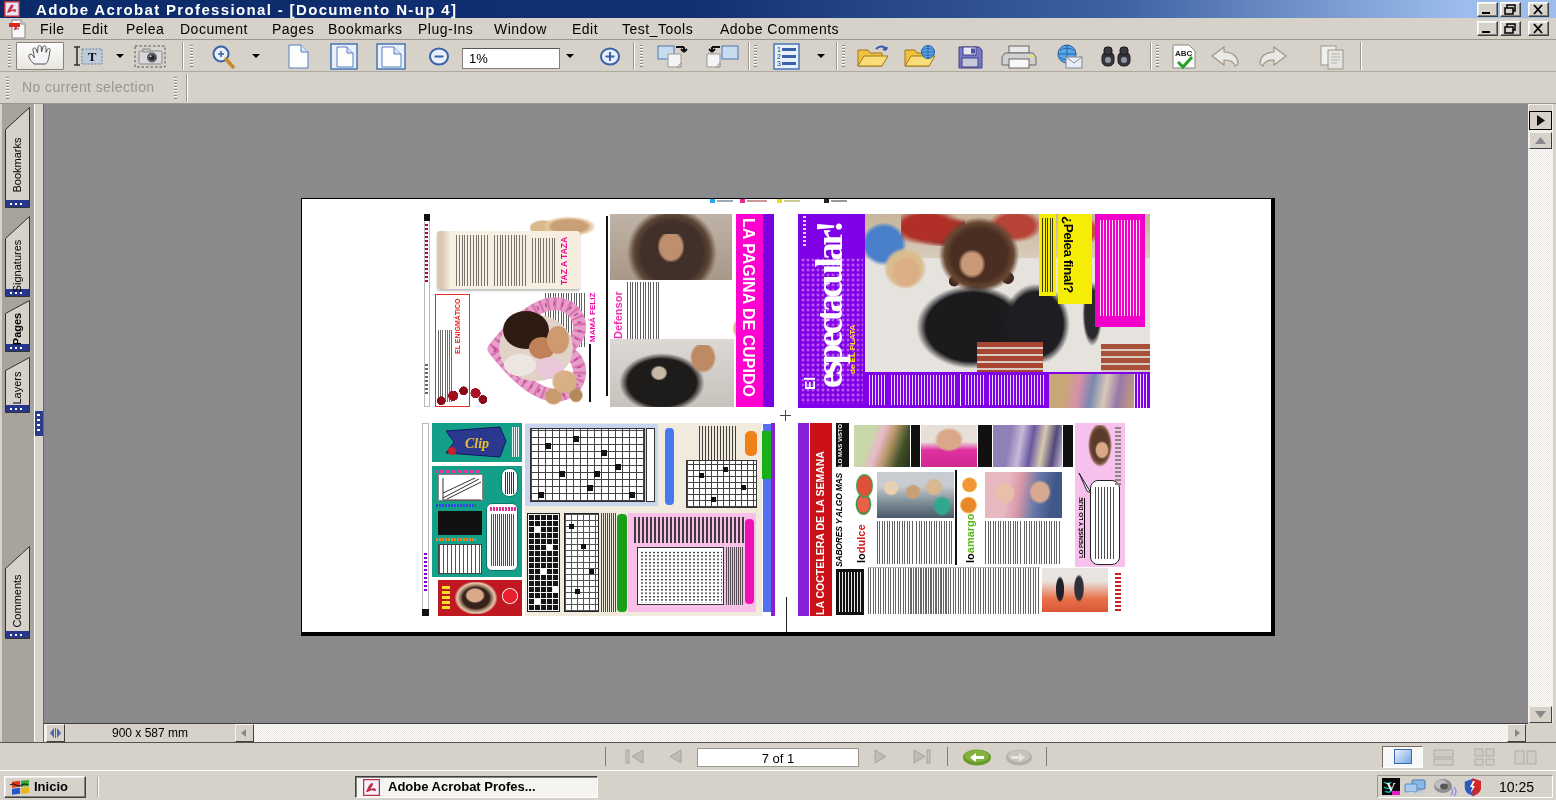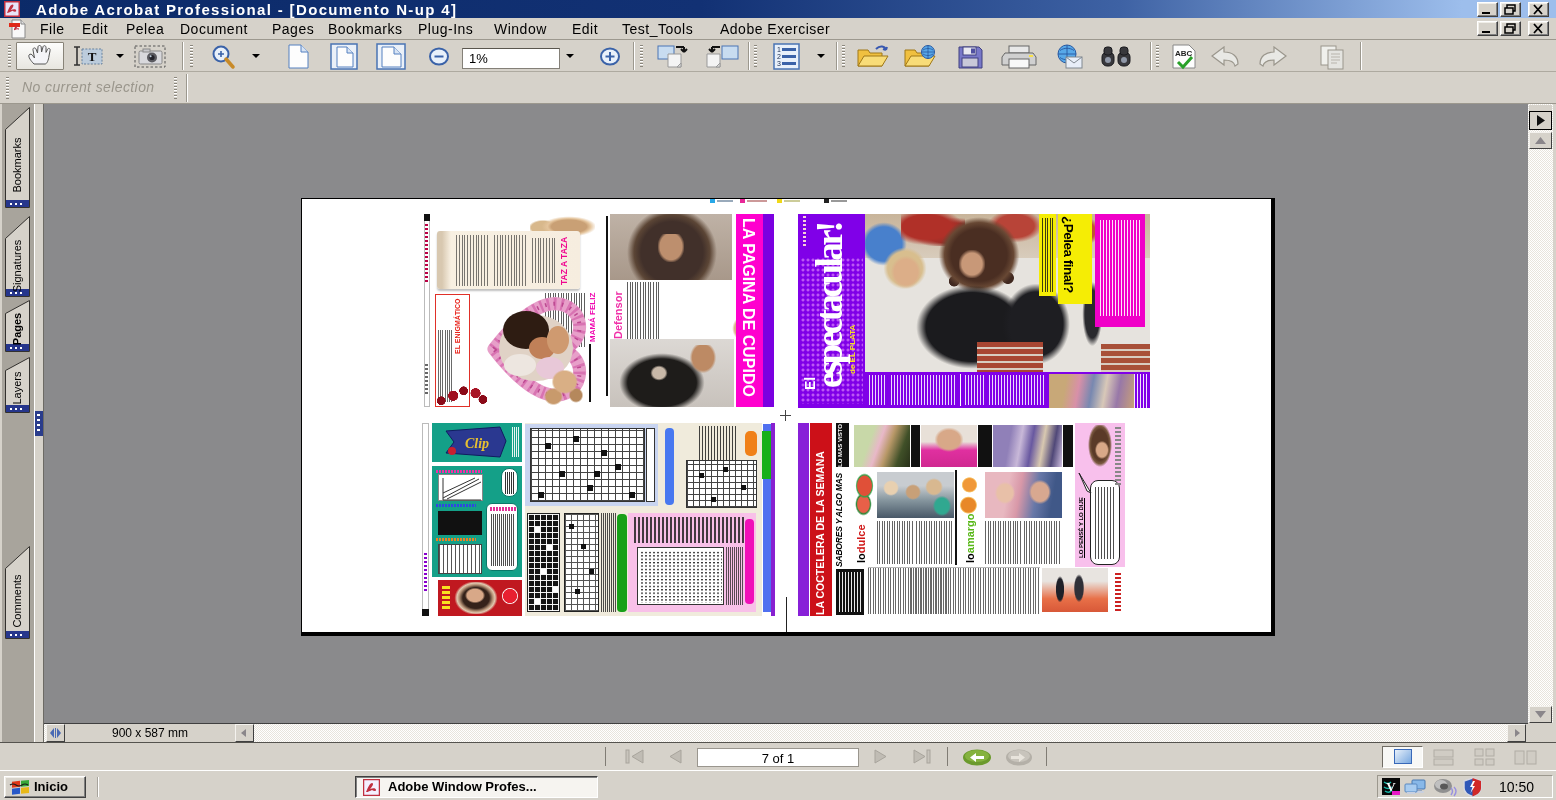--- a/index.html
+++ b/index.html
@@ -70,21 +70,21 @@
   <div class="abs mitem" style="left:40px;">File</div>
   <div class="abs mitem" style="left:82px;">Edit</div>
   <div class="abs mitem" style="left:126px;">Pelea</div>
   <div class="abs mitem" style="left:180px;">Document</div>
   <div class="abs mitem" style="left:272px;">Pages</div>
   <div class="abs mitem" style="left:328px;">Bookmarks</div>
   <div class="abs mitem" style="left:418px;">Plug-Ins</div>
   <div class="abs mitem" style="left:494px;">Window</div>
   <div class="abs mitem" style="left:572px;">Edit</div>
   <div class="abs mitem" style="left:622px;">Test_Tools</div>
-  <div class="abs mitem" style="left:720px;">Adobe Exerciser</div>
+  <div class="abs mitem" style="left:720px;">Adobe Comments</div>
   <div class="abs winbtn" style="left:1477px;top:3px;"><svg width="19" height="13">
         <rect x="4" y="9" width="8" height="2" fill="#000"></rect>
       </svg></div>
   <div class="abs winbtn" style="left:1500px;top:3px;"><svg width="19" height="13">
         <rect x="6" y="2" width="8" height="6" fill="none" stroke="#000" stroke-width="1.5"></rect>
         <rect x="4" y="5" width="8" height="6" fill="#D6D2CA" stroke="#000" stroke-width="1.5"></rect>
       </svg></div>
   <div class="abs winbtn" style="left:1528px;top:3px;"><svg width="19" height="13">
         <path d="M5 2 L13 11 M13 2 L5 11" stroke="#000" stroke-width="1.8"></path>
       </svg></div>
@@ -230,21 +230,21 @@
       <rect x="3" y="2" width="15" height="19" fill="#F0F0EC" stroke="#9A968C"></rect>
       <rect x="10" y="6" width="15" height="19" fill="#E4E4E0" stroke="#9A968C"></rect>
       <g stroke="#B8B4AC">
         <path d="M13 10 h9 M13 13 h9 M13 16 h9 M13 19 h6"></path>
       </g>
     </svg>
   <div class="abs tsep" style="left:1360px;"></div>
 </div>
 <div class="abs" id="tb2">
   <div class="abs grip" style="left:6px;"></div>
-  <div class="abs" style="left:22px;top:7px;font-size:14px;color:#9a968c;letter-spacing:.4px;font-style:italic;">No current selection</div>
+  <div class="abs" style="left:22px;top:7px;font-size:14px;color:#9a968c;letter-spacing:.4px;">No current selection</div>
   <div class="abs grip" style="left:174px;"></div>
   <div class="abs tsep" style="left:186px;"></div>
 </div>
 <div class="abs" id="main"></div>
 <div class="abs" id="page">
 
   <div class="abs" style="left:408px;top:0;width:5px;height:4px;background:#28A8E8;"></div>
   <div class="abs" style="left:415px;top:1px;width:16px;height:2px;background:#9AB;"></div>
   <div class="abs" style="left:438px;top:0;width:5px;height:4px;background:#E82898;"></div>
   <div class="abs" style="left:445px;top:1px;width:20px;height:2px;background:#C99;"></div>
@@ -666,21 +666,21 @@
         <path d="M1 6 q3 -2 6 0 q3 2 6 0 q3 -2 6 0" stroke="#1a1a1a" fill="none" stroke-width="1.2"></path>
       </svg>
     <span style="position:absolute;left:29px;top:2px;">Inicio</span>
     </div>
   <div class="abs" style="left:97px;top:6px;width:2px;height:20px;background:#A8A49C;border-right:1px solid #fff;"></div>
   <div class="abs tbtn" style="left:355px;width:243px;font-weight:bold;background:#F6F4F0;border-color:#404040 #FFFFFF #FFFFFF #404040;box-shadow:inset 1px 1px 0 #808080;">
     <svg style="position:absolute;left:7px;top:2px;" width="17" height="17" viewBox="0 0 17 17">
         <rect x="0.5" y="0.5" width="16" height="16" fill="#F4F0FF" stroke="#C03040" stroke-width="1.5"></rect>
         <path d="M3 13 C5 8 7 4 9 4 c2 0 1 3 -2 6 c3 -1 6 -1 6 1 c0 1.5 -2.5 1 -4 0 c-2 1 -5 2.5 -6 2 z" fill="#C03040"></path>
       </svg>
-    <span style="position:absolute;left:32px;top:2px;">Adobe Window Profes...</span>
+    <span style="position:absolute;left:32px;top:2px;">Adobe Acrobat Profes...</span>
     </div>
   <div class="abs" style="left:1377px;top:4px;width:176px;height:23px;border:1px solid #9C988E;border-right-color:#fff;border-bottom-color:#fff;"></div>
   <svg class="abs" style="left:1382px;top:7px;" width="18" height="17" viewBox="0 0 18 17">
       <rect width="18" height="17" fill="#080808"></rect>
       <path d="M2 4 q4 3 7 0 M2 9 q4 3 8 0 M3 13 q4 3 7 -1" stroke="#18B8A8" fill="none" stroke-width="1.5"></path>
       <text x="9" y="13" font-size="13" font-weight="bold" fill="#fff" text-anchor="middle" font-family="Liberation Serif">V</text>
       <rect x="10" y="13" width="8" height="4" fill="#E818C8"></rect>
     </svg>
   <svg class="abs" style="left:1404px;top:7px;" width="22" height="18" viewBox="0 0 22 18">
       <rect x="8" y="2" width="13" height="9" rx="1" fill="#88B8E8" stroke="#4878B0"></rect>
@@ -693,14 +693,14 @@
       <ellipse cx="11" cy="8" rx="9" ry="7" fill="#909090"></ellipse>
       <ellipse cx="9" cy="6.5" rx="6" ry="4.5" fill="#C0C0C0"></ellipse>
       <ellipse cx="12" cy="8.5" rx="4" ry="3" fill="#585858"></ellipse>
       <path d="M19 10 q3 3 0 7 M22 9 q4 4 0 9" stroke="#9890E0" fill="none" stroke-width="1.4"></path>
     </svg>
   <svg class="abs" style="left:1462px;top:6px;" width="21" height="20" viewBox="0 0 21 20">
       <path d="M10.5 1 L19 4 V11 C19 15 15 18 10.5 19.5 C6 18 2 15 2 11 V4 Z" fill="#3058B8" stroke="#D8D8E0" stroke-width="1.5"></path>
       <path d="M10.5 1 L19 4 V11 C19 15 15 18 10.5 19.5 Z" fill="#D02828"></path>
       <path d="M11 4 L8 10 h2.5 L8.5 16 L13 9 h-2.5 L13 4 Z" fill="#fff"></path>
     </svg>
-  <div class="abs" style="left:1499px;top:8px;font-size:14px;">10:50</div>
+  <div class="abs" style="left:1499px;top:8px;font-size:14px;">10:25</div>
 </div>
 
 </body></html>

